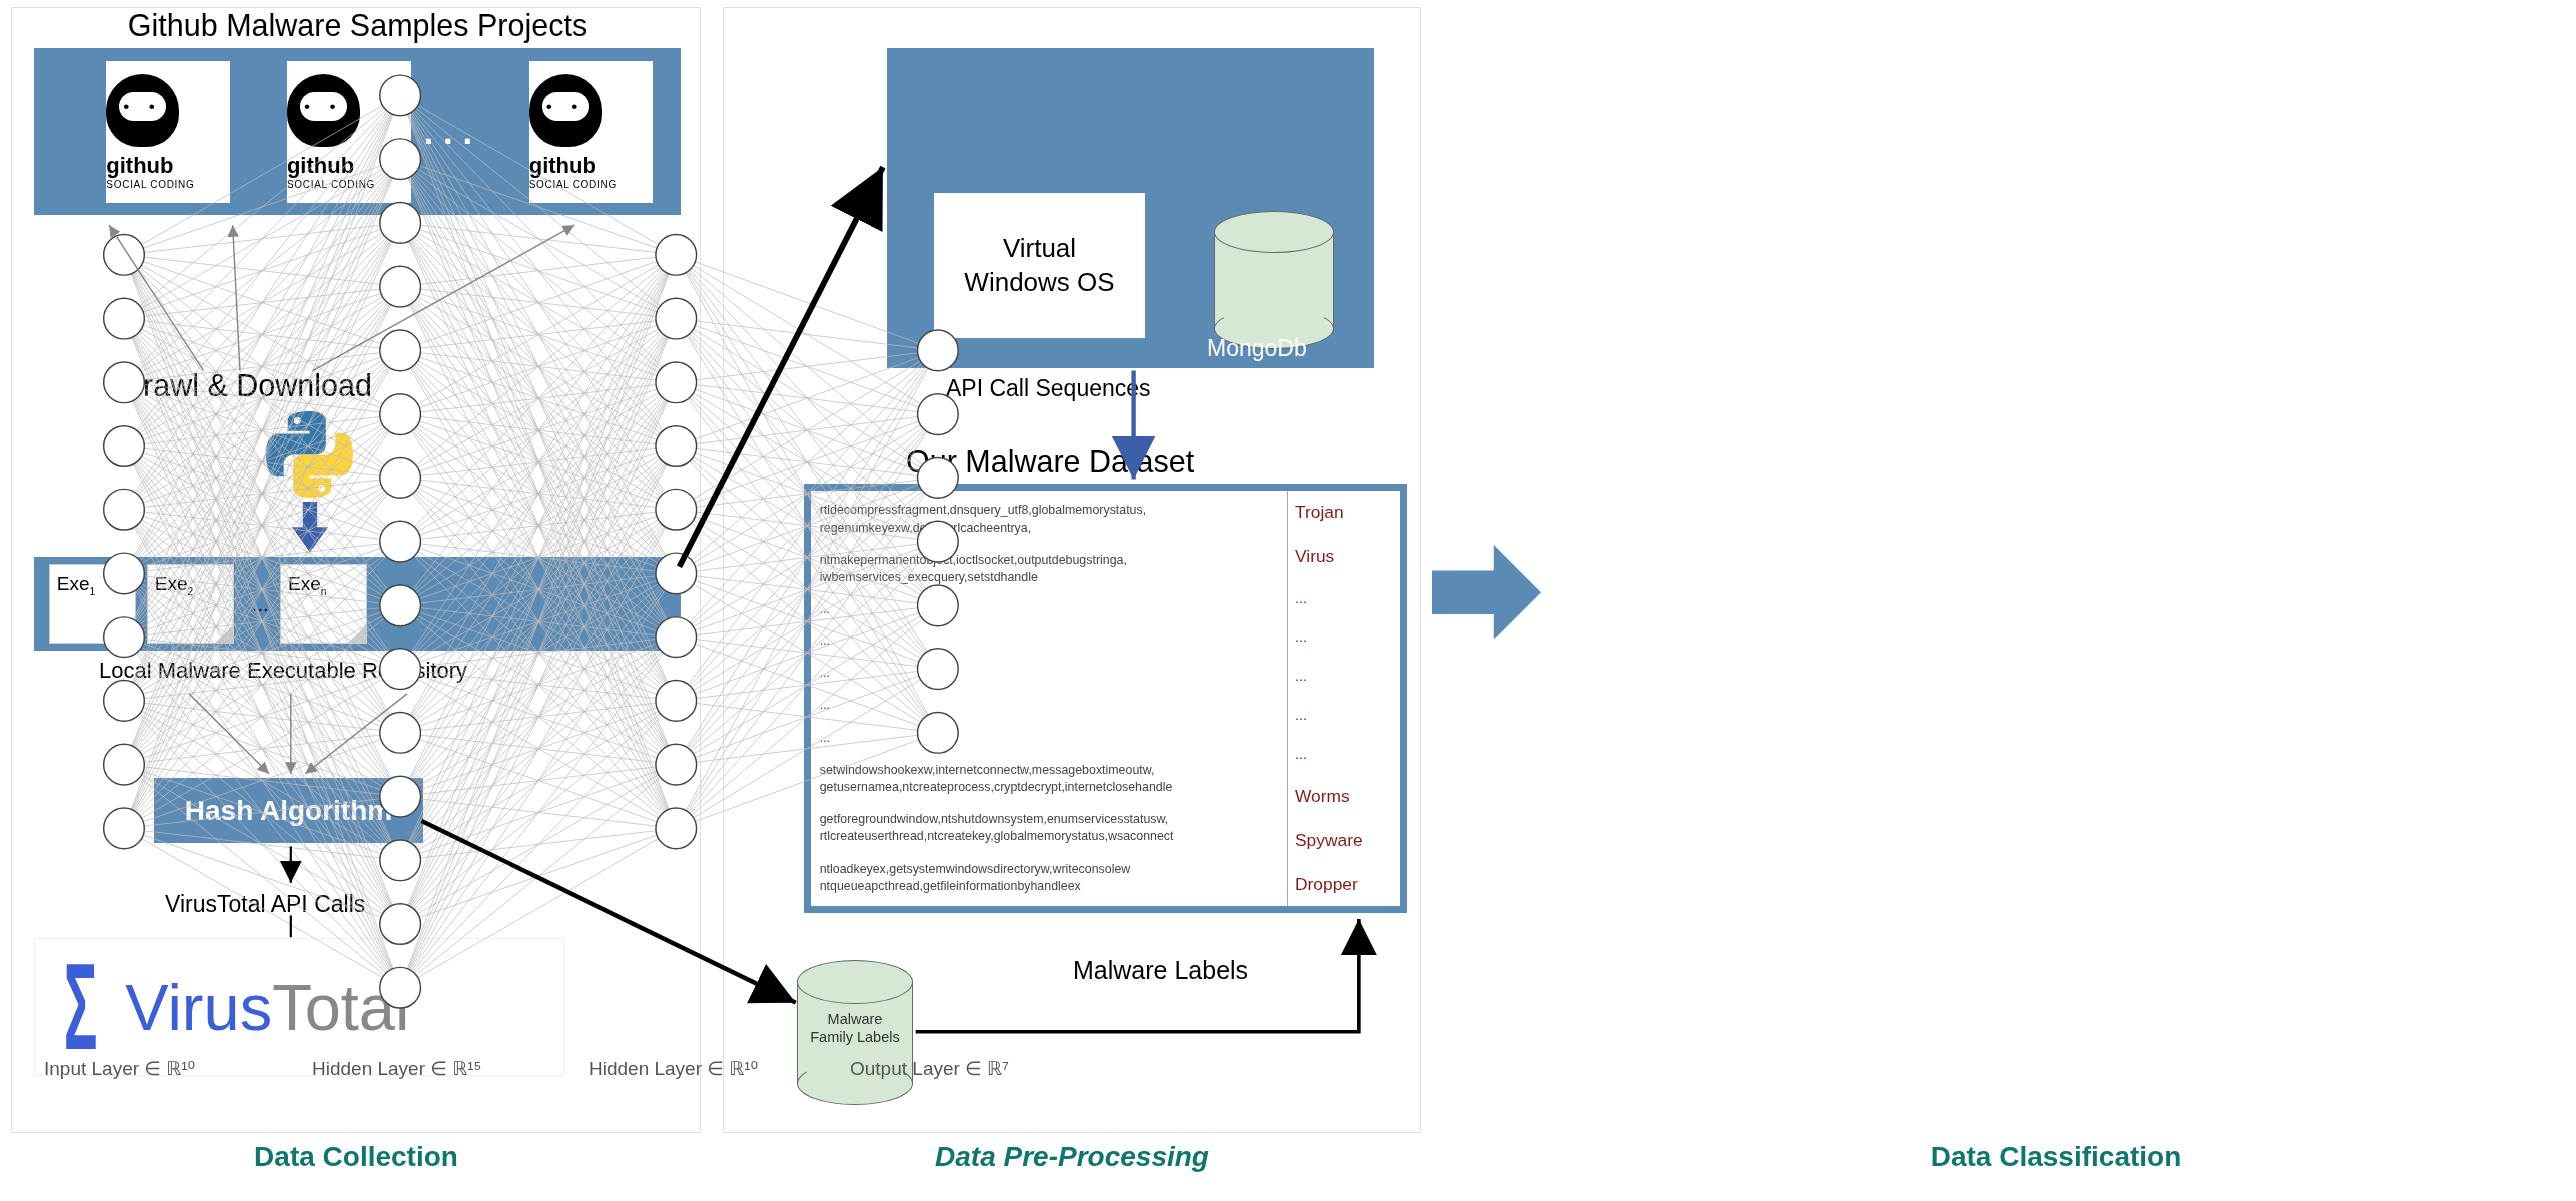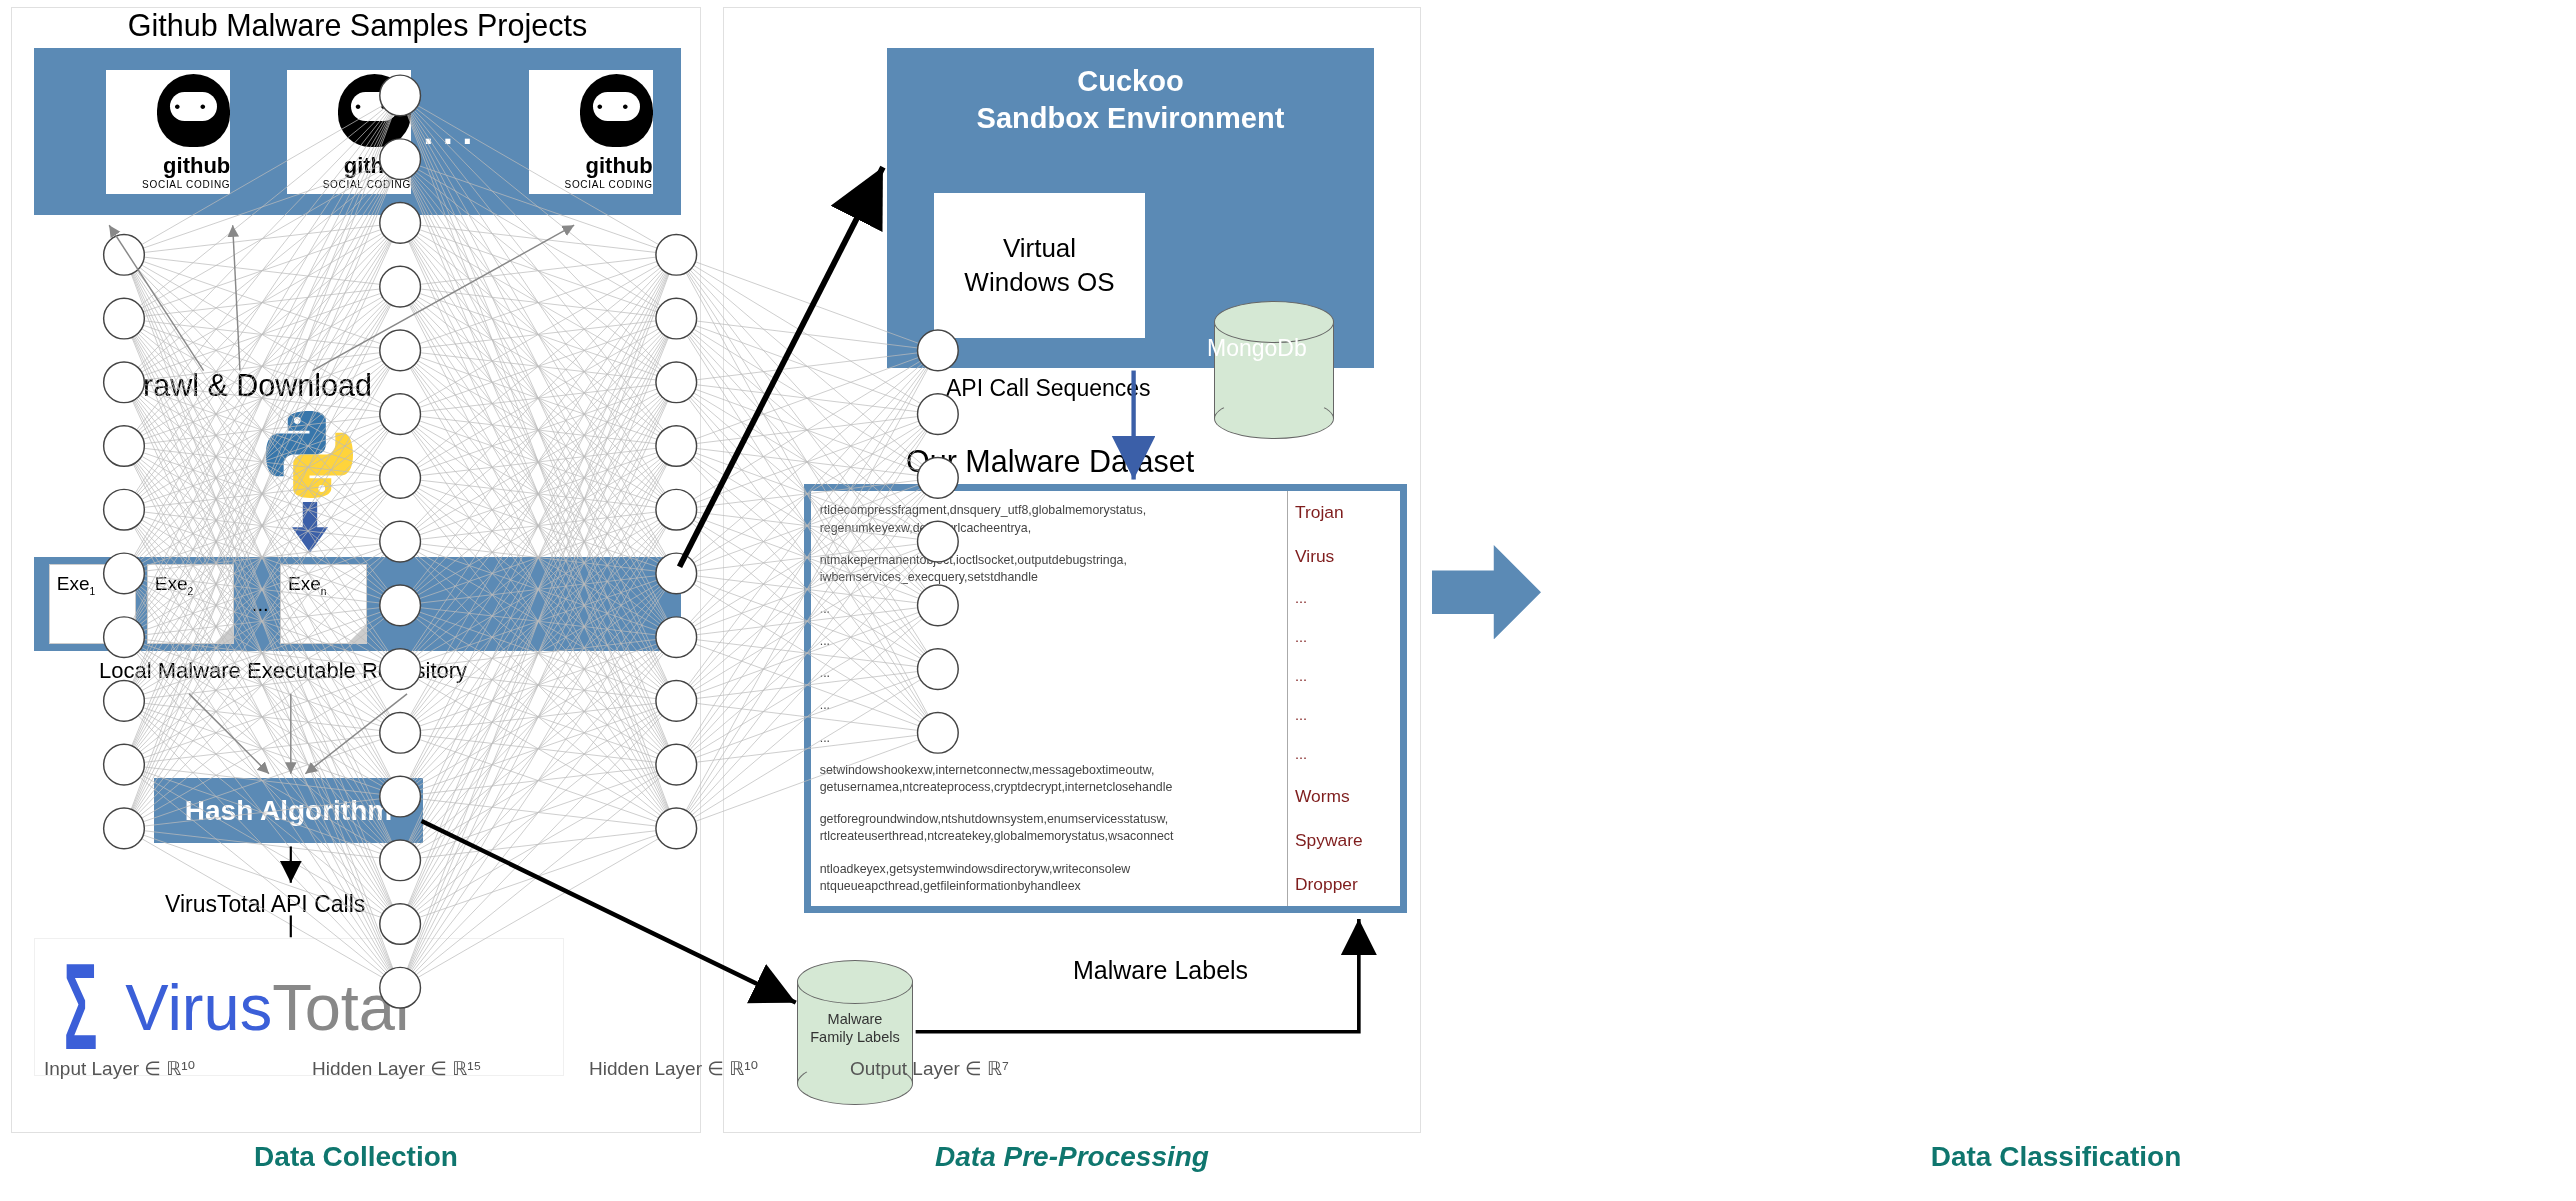--- a/index.html
+++ b/index.html
@@ -37,24 +37,24 @@
     left: 22px; top: 40px;
     width: 647px; height: 167px;
     background: #5b8ab5;
     display: flex;
     align-items: center;
     justify-content: space-around;
     padding: 0 22px;
   }
   .github-tile {
     background: #fff;
-    width: 124px; height: 124px;
+    width: 124px; height: 142px;
     display: flex;
     flex-direction: column;
-    align-items: flex-end;
+    align-items: flex-start;
     justify-content: center;
     margin-left: 44px;
   }
   .github-tile .octo {
     width: 73px; height: 73px;
     background: #000;
     border-radius: 50% 50% 45% 45%;
     position: relative;
   }
   .github-tile .octo::before {
@@ -378,24 +378,20 @@
   <div class="vt-api-label">VirusTotal API Calls</div>
   <div class="virustotal-box">
     <span class="vt-sigma">Σ</span>
     <span class="vt-text"><span>Virus</span><span class="grey">Total</span></span>
   </div>
 </div>
 <div class="panel-title" style="left:11px; top:1141px; width:690px; position:absolute;">Data Collection</div>
 
 <div class="panel" id="panel2">
   <div class="cuckoo-box">
-    <div class="cuckoo-title">
-      <span>Cuckoo</span><br>
-      <span>Sandbox Environment</span>
-    </div>
     <div class="vwin-box">
       <span><span>Virtual</span><br><span>Windows OS</span></span>
     </div>
     <div class="mongo-cyl cyl">
       <div class="body"></div>
         <div class="bot"></div>
         <div class="top"></div>
     </div>
     <div class="mongo-label">MongoDb</div>
   </div>

